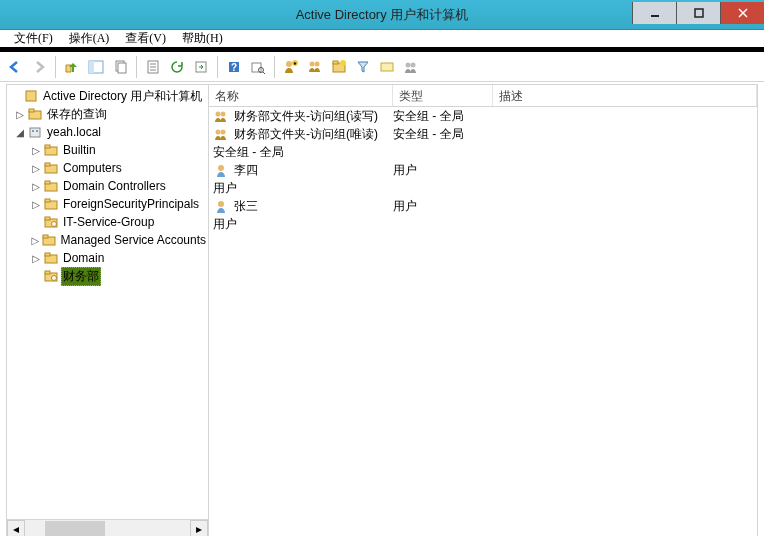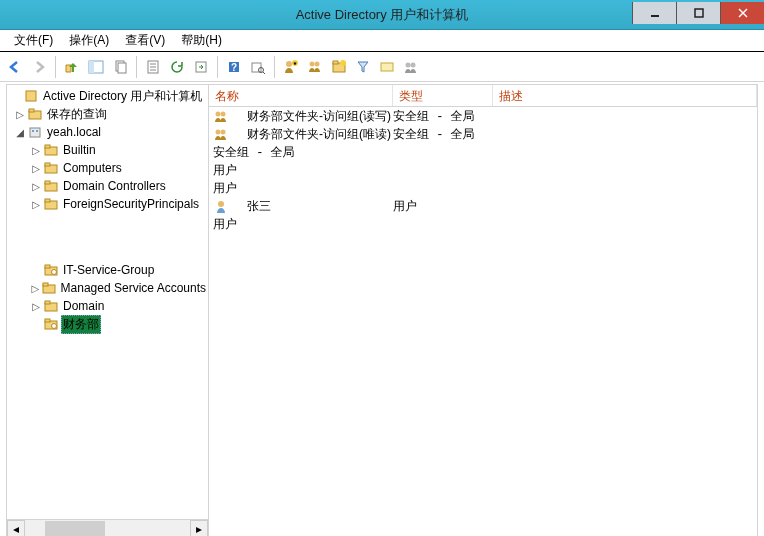--- a/index.html
+++ b/index.html
@@ -5,48 +5,48 @@
 * { box-sizing: border-box; margin: 0; padding: 0; }
 body { font-family: "Segoe UI", Tahoma, sans-serif; font-size: 12px; background: #fff; width: 764px; height: 536px; overflow: hidden; }
 
 .titlebar { height: 30px; background: linear-gradient(#3fb9d8,#35abc8); display: flex; align-items: center; position: relative; border-bottom:1px solid #2a8ba5;}
 .titlebar-title { position:absolute; left:50%; transform:translateX(-50%); font-size: 13px; color:#222; }
 .win-controls { margin-left:auto; display:flex; }
 .win-btn { width:44px; height:22px; display:flex; align-items:center; justify-content:center; border-left:1px solid #555; background:#cfd6dd; margin-top:-4px;}
 .win-btn.close { background:#c9483a; }
 .win-btn svg { width:12px; height:12px; }
 
-.menubar { height:22px; background:#fff; border-bottom:1px solid #000000; display:flex; padding-left:6px; align-items:center; }
+.menubar { height:22px; background:#fff; border-bottom:5px solid #000000; display:flex; padding-left:6px; align-items:center;font-family:Liberation Serif, serif; }
 .menu-item { padding:2px 8px; cursor:default; }
 
 .toolbar { height:30px; background:#fff; border-bottom:1px solid #d4d4d4; display:flex; align-items:center; padding:0 4px; gap:2px;}
 .tb-sep { width:1px; height:22px; background:#ccc; margin:0 3px; }
 .tb-btn { width:22px; height:22px; display:flex; align-items:center; justify-content:center; border:1px solid transparent; }
 
 .client { display:flex; height: calc(536px - 30px - 22px - 30px); border:1px solid #d4d4d4; margin:2px 6px 8px 6px; }
 
 .tree-pane { width:202px; border-right:1px solid #d4d4d4; display:flex; flex-direction:column; }
 .tree { flex:1; overflow:hidden; padding-top:2px; }
 .tree-row { display:flex; align-items:center; height:18px; padding-left:2px; white-space:nowrap; }
 .tw { width:14px; text-align:center; color:#555; font-size:10px; cursor:default;}
 .ic { width:16px; height:16px; display:flex; align-items:center; justify-content:center; margin-right:2px;}
 .tree-label { padding:0 2px; }
-.selected .tree-label { background:#15803d; border:1px dotted #7aa7d0; padding:0 1px;}
+.selected .tree-label { background:#4d7c0f; border:1px dotted #7aa7d0; padding:0 1px;}
 .hscroll { height:18px; border-top:1px solid #d4d4d4; display:flex; }
 .hs-btn { width:18px; background:#f0f0f0; border:1px solid #ccc; display:flex; align-items:center; justify-content:center;}
 .hs-track { flex:1; background:#f0f0f0; position:relative; }
 .hs-thumb { position:absolute; left:20px; width:60px; top:1px; bottom:1px; background:#cfcfcf; }
 
 .list-pane { flex:1; display:flex; flex-direction:column; }
 .list-header { display:flex; height:22px; border-bottom:1px solid #d4d4d4; background:#fff; }
-.lh { border-right:1px solid #e4e4e4; padding:3px 6px; font-size:12px; color:#c2410c; }
+.lh { border-right:1px solid #e4e4e4; padding:3px 6px; font-size:12px; color:#404040; }
 .list-body { flex:1; overflow:auto; }
 .list-row { display:flex; align-items:center; height:18px; padding-left:4px; }
-.cell-name { width:180px; display:flex; align-items:center; gap:16px; }
-.cell-type { width:100px;font-family:Liberation Mono, monospace; }
+.cell-name { width:180px; display:flex; align-items:center; gap:3px; }
+.cell-type { width:100px; }
 
 
 .svg { display:block; }
 </style>
 </head>
 <body>
 
 <div class="titlebar">
   <span class="titlebar-title">Active Directory 用户和计算机</span>
   <div class="win-controls">
@@ -253,21 +253,21 @@
           <div class="tree-row" style="padding-left: 22px;">
             <span class="tw">▷</span>
             <span class="ic">
               <svg width="14" height="14">
                 <rect x="1" y="4" width="12" height="8" fill="#f4d27a" stroke="#b58a1f"></rect>
                 <rect x="1" y="2" width="5" height="3" fill="#f4d27a" stroke="#b58a1f"></rect>
               </svg>
             </span>
             <span class="tree-label">ForeignSecurityPrincipals</span>
           </div>
-          <div class="tree-row" style="padding-left: 22px; margin-top: 48px;">
+          <div class="tree-row" style="padding-left: 22px;">
             <span class="tw"></span>
             <span class="ic">
               <svg width="14" height="14">
                 <rect x="1" y="4" width="12" height="8" fill="#f4d27a" stroke="#b58a1f"></rect>
                 <rect x="1" y="2" width="5" height="3" fill="#f4d27a" stroke="#b58a1f"></rect>
                 <circle cx="10" cy="9" r="2.5" fill="#fff" stroke="#b58a1f"></circle>
               </svg>
             </span>
             <span class="tree-label">IT-Service-Group</span>
           </div>
@@ -345,33 +345,42 @@
               </svg>
             </span>
             <span>财务部文件夹-访问组(唯读)</span>
           </div>
           <div class="cell-type">安全组 - 全局</div>
         </div>
         <div class="list-row">
           <div class="cell-type">安全组 - 全局</div>
         </div>
         <div class="list-row">
-          <div class="cell-type">用户</div>
-        </div>
-        <div class="list-row">
-          <div class="cell-type">用户</div>
-        </div>
-        <div class="list-row">
           <div class="cell-name">
             <span class="ic">
               <svg width="14" height="14">
                 <circle cx="7" cy="5" r="3" fill="#e8b96a"></circle>
                 <path d="M3 14c0-3 2-5 4-5s4 2 4 5" fill="#6aa0d8"></path>
               </svg>
             </span>
+            <span>李四</span>
+          </div>
+          <div class="cell-type">用户</div>
+        </div>
+        <div class="list-row">
+          <div class="cell-type">用户</div>
+        </div>
+        <div class="list-row">
+          <div class="cell-name">
+            <span class="ic">
+              <svg width="14" height="14">
+                <circle cx="7" cy="5" r="3" fill="#e8b96a"></circle>
+                <path d="M3 14c0-3 2-5 4-5s4 2 4 5" fill="#6aa0d8"></path>
+              </svg>
+            </span>
             <span>张三</span>
           </div>
           <div class="cell-type">用户</div>
         </div>
         <div class="list-row">
           <div class="cell-type">用户</div>
         </div>
       </div>
   </div>
 </div>

